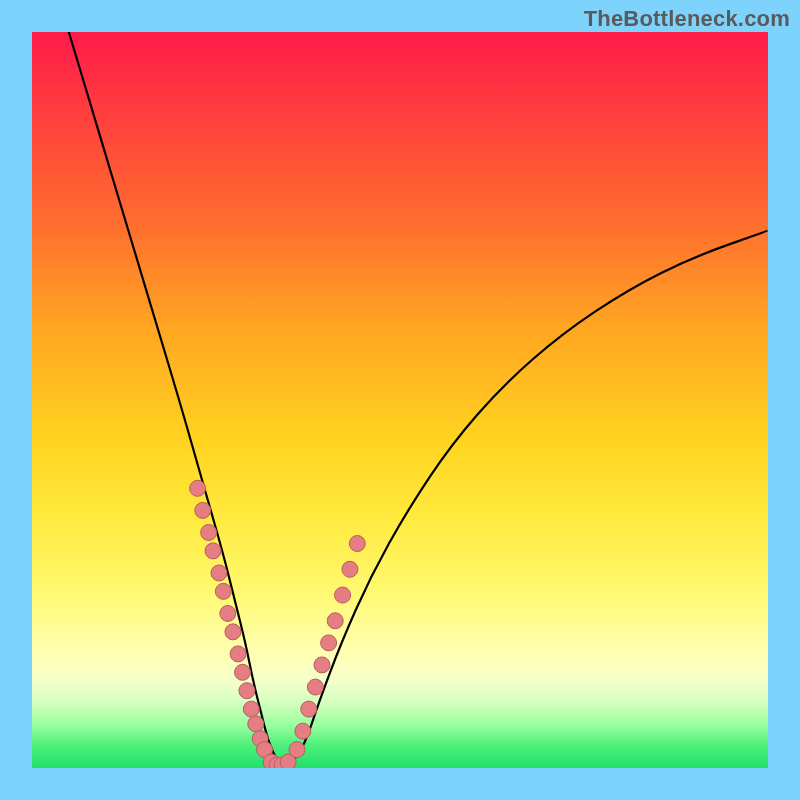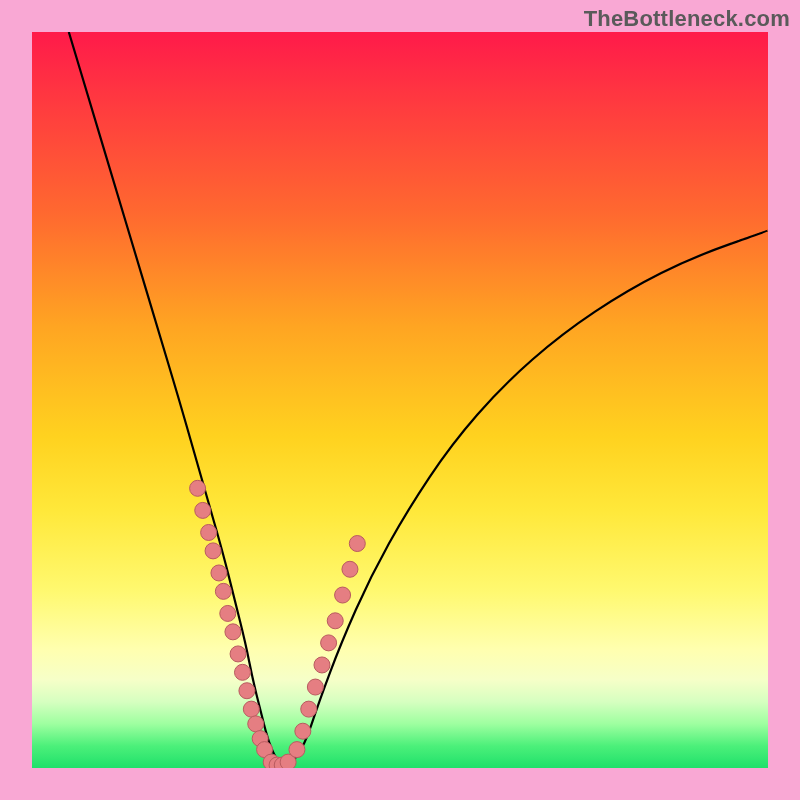--- a/index.html
+++ b/index.html
@@ -1,21 +1,21 @@
 <!DOCTYPE html>
 <html><head>
 <meta charset="utf-8">
 <style>
   * { margin: 0; padding: 0; box-sizing: border-box; }
   html, body { width: 800px; height: 800px; overflow: hidden; background: #000; }
   .frame {
     position: relative;
     width: 800px;
     height: 800px;
-    background: #f9a8d4;
+    background: #7dd3fc;
   }
   .plot-area {
     position: absolute;
     left: 32px;
     top: 32px;
     width: 736px;
     height: 736px;
     background: linear-gradient(to bottom,
       #ff1a4a 0%,
       #ff3b3f 10%,

